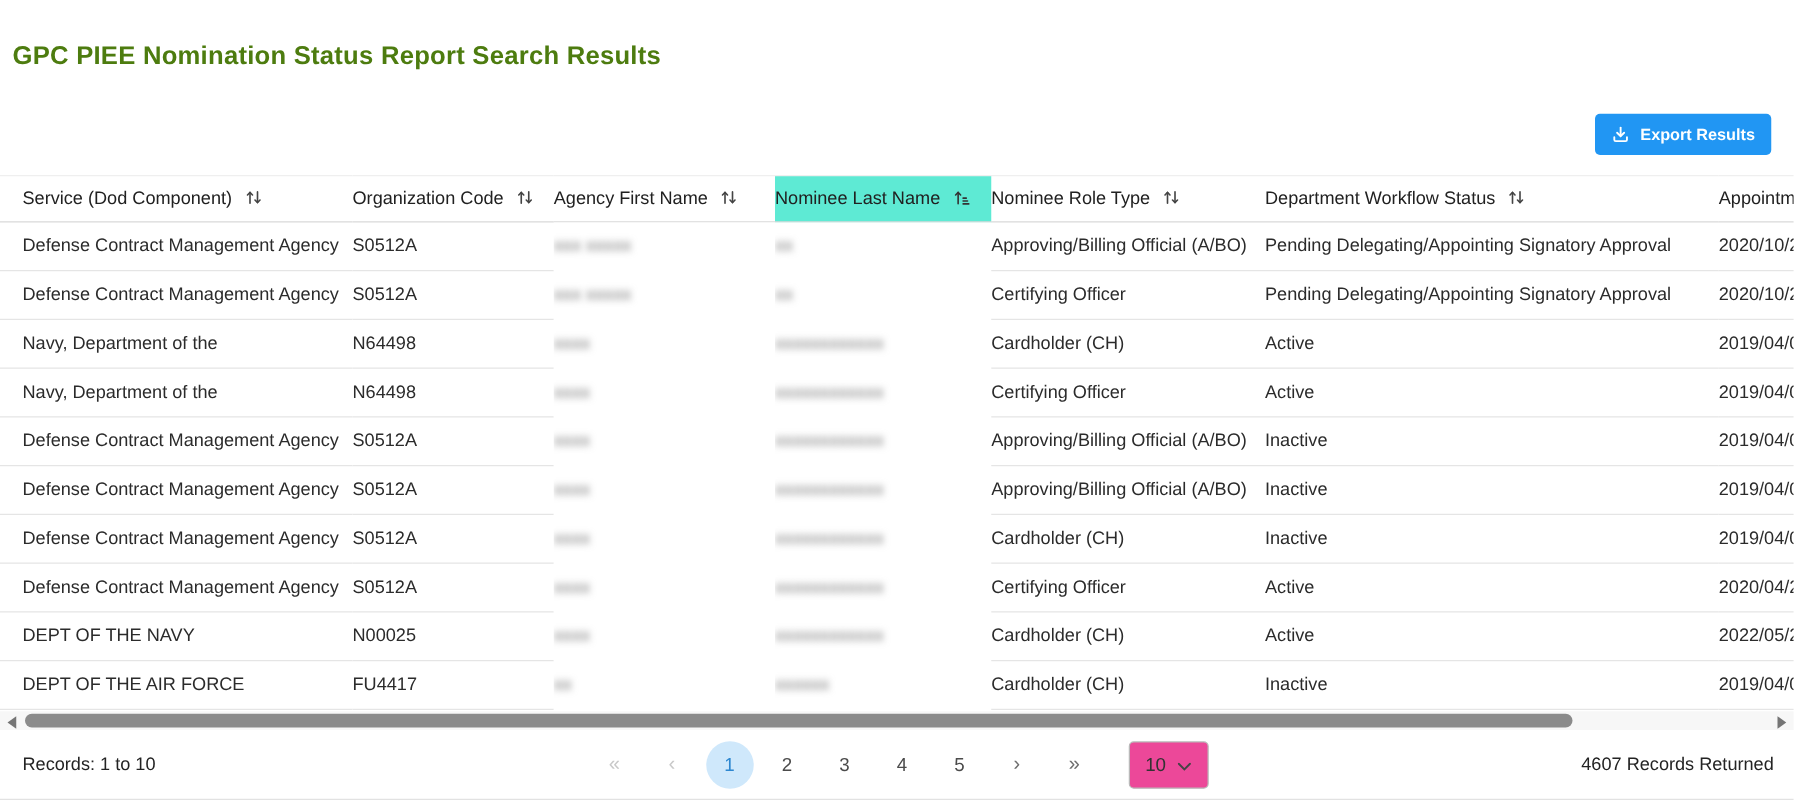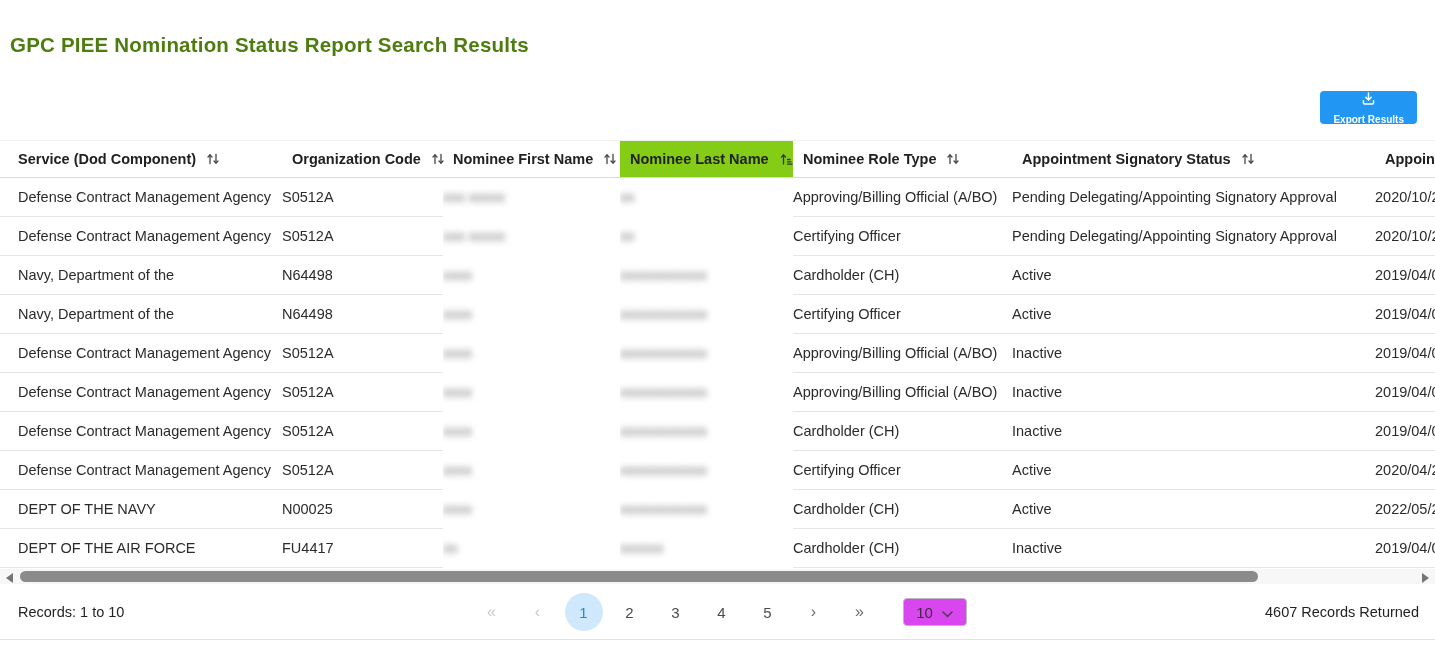--- a/index.html
+++ b/index.html
@@ -8,33 +8,33 @@
   .page { position:relative; width:1435px; height:646px; background:#fff; }
 
   
   .page-title { position:absolute; left:10px; top:33px; font-size:20.5px;
     font-weight:700; color:#4d7c0f; letter-spacing:.2px; }
 
   
   .toolbar { position:absolute; top:91px; right:18px; display:flex; gap:12px; }
   .btn { display:flex; align-items:center; gap:8px; height:33px; padding:0 13px;
     background:#2196f3; border:none; border-radius:4px; color:#fff;
-    font-family:"Liberation Sans",sans-serif; font-size:10px; font-weight:700;
-    cursor:pointer;flex-direction:column; }
+    font-family:"Liberation Sans",sans-serif; font-size:13px; font-weight:700;
+    cursor:pointer; }
   .btn svg { display:block; }
 
   
   .table-viewport { position:absolute; top:140px; left:0; width:1435px;
     height:428px; overflow:hidden; }
   table { border-collapse:separate; border-spacing:0; table-layout:fixed;
     width:1607px; }
   th { height:38px; text-align:left; vertical-align:middle; font-size:14.5px;
-    font-weight:700; color:#212121; border-top:1px solid #efefef;
-    border-bottom:1px solid #d9d9d9; padding:10px; white-space:nowrap; }
-  th.sorted { background:#84cc16; }
+    font-weight:400; color:#212121; border-top:1px solid #efefef;
+    border-bottom:1px solid #d9d9d9; padding:0; white-space:nowrap; }
+  th.sorted { background:#5eead4; }
   td { height:39px; vertical-align:middle; font-size:14.5px; color:#2b2b2b;
     border-bottom:1px solid #e5e5e5; padding:0; white-space:nowrap;
     overflow:hidden; }
   th.first-col, td.first-col { padding-left:18px; }
   td.cell-redacted { border-bottom-color:transparent; background:#fff; }
   .redacted { filter:blur(3px); color:#757575; }
   .sort-ic { display:inline-block; vertical-align:-2px; margin-left:10px; }
 
   
   .hscroll { position:absolute; top:569px; left:0; width:1435px; height:15px;
@@ -58,24 +58,24 @@
   .pager { position:absolute; left:50%; top:50%; transform:translate(-50%,-50%);
     display:flex; align-items:center; }
   .pager-items { display:flex; align-items:center; }
   .pg-item { width:46px; height:38px; display:flex; align-items:center;
     justify-content:center; font-size:15px; color:#4b4b4b; cursor:pointer;
     border-radius:50%; }
   .pg-item.nav { font-size:16px; color:#6e6e6e; }
   .pg-item.disabled { color:#c9c9c9; cursor:default; }
   .pg-item.active { background:#cfe8fb; color:#2d87d0; width:38px; height:38px;
     margin:0 4px; }
-  .size-select { margin-left:20px; width:64px; height:28px;
+  .size-select { margin-left:20px; width:64px; height:38px;
     border:1px solid #b9b9b9; border-radius:4px; display:flex;
     align-items:center; justify-content:center; gap:9px; font-size:15px;
-    color:#333; cursor:pointer; background:#d946ef; }
+    color:#333; cursor:pointer; background:#ec4899; }
 </style>
 </head>
 <body>
 
 <div class="page">
 
   <h1 class="page-title">GPC PIEE Nomination Status Report Search Results</h1>
 
   <div class="toolbar">
     <button class="btn">
@@ -108,40 +108,40 @@
                 <path d="M2 5l2-2 2 2"></path>
                 <path d="M10 2.5V11"></path>
                 <path d="M8 9l2 2 2-2"></path>
               </svg></th>
             <th><span>Organization Code</span><svg class="sort-ic" width="14" height="14" viewBox="0 0 14 14" fill="none" stroke="#444" stroke-width="1.3" stroke-linecap="round">
                 <path d="M4 11.5V3"></path>
                 <path d="M2 5l2-2 2 2"></path>
                 <path d="M10 2.5V11"></path>
                 <path d="M8 9l2 2 2-2"></path>
               </svg></th>
-            <th><span>Nominee First Name</span><svg class="sort-ic" width="14" height="14" viewBox="0 0 14 14" fill="none" stroke="#444" stroke-width="1.3" stroke-linecap="round">
+            <th><span>Agency First Name</span><svg class="sort-ic" width="14" height="14" viewBox="0 0 14 14" fill="none" stroke="#444" stroke-width="1.3" stroke-linecap="round">
                 <path d="M4 11.5V3"></path>
                 <path d="M2 5l2-2 2 2"></path>
                 <path d="M10 2.5V11"></path>
                 <path d="M8 9l2 2 2-2"></path>
               </svg></th>
             <th class="sorted"><span>Nominee Last Name</span><svg class="sort-ic" width="14" height="14" viewBox="0 0 14 14" fill="none" stroke="#333" stroke-width="1.3" stroke-linecap="round">
                 <path d="M4.5 12V3"></path>
                 <path d="M2.5 5l2-2 2 2"></path>
                 <path d="M8.5 7.5h2.5"></path>
                 <path d="M8.5 9.8h3.5"></path>
                 <path d="M8.5 12.1h4.5"></path>
               </svg></th>
             <th><span>Nominee Role Type</span><svg class="sort-ic" width="14" height="14" viewBox="0 0 14 14" fill="none" stroke="#444" stroke-width="1.3" stroke-linecap="round">
                 <path d="M4 11.5V3"></path>
                 <path d="M2 5l2-2 2 2"></path>
                 <path d="M10 2.5V11"></path>
                 <path d="M8 9l2 2 2-2"></path>
               </svg></th>
-            <th><span>Appointment Signatory Status</span><svg class="sort-ic" width="14" height="14" viewBox="0 0 14 14" fill="none" stroke="#444" stroke-width="1.3" stroke-linecap="round">
+            <th><span>Department Workflow Status</span><svg class="sort-ic" width="14" height="14" viewBox="0 0 14 14" fill="none" stroke="#444" stroke-width="1.3" stroke-linecap="round">
                 <path d="M4 11.5V3"></path>
                 <path d="M2 5l2-2 2 2"></path>
                 <path d="M10 2.5V11"></path>
                 <path d="M8 9l2 2 2-2"></path>
               </svg></th>
             <th><span>Appointment</span></th>
           </tr>
         </thead>
       <tbody id="body-rows">
           <tr>

